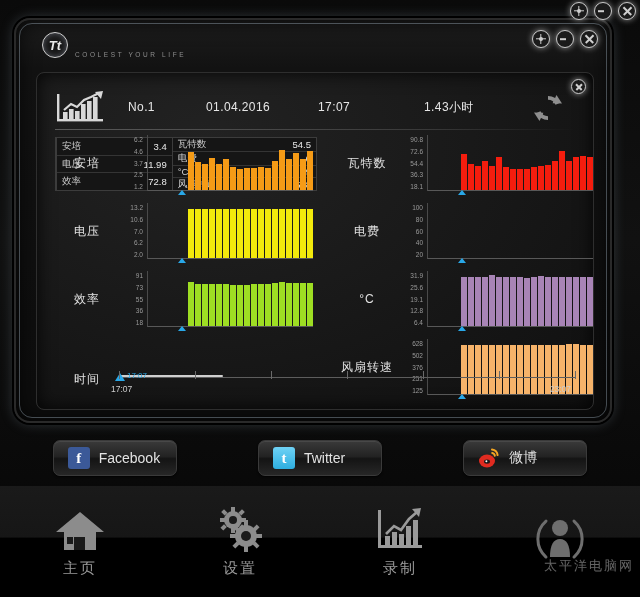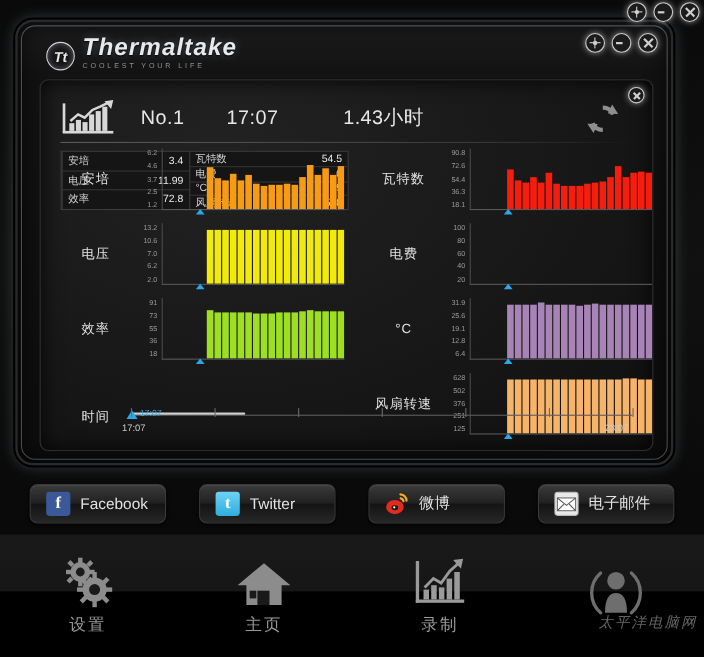--- a/index.html
+++ b/index.html
@@ -62,21 +62,21 @@
     box-shadow: inset 0 0 18px rgba(0,0,0,.85);
     overflow:hidden;
   }
   .screen-close { position:absolute; top:6px; right:7px; z-index:20;}
   .screen-close .winbtn{ width:15px;height:15px; border-width:1.4px;}
 
   
   .hdr { position:absolute; left:18px; top:12px; right:14px; height:44px; display:flex; align-items:center;}
   .hdr-chart-icon { width:55px; height:34px; position:relative; }
   .hdr-items { display:flex; align-items:baseline; gap:0; margin-left:18px; }
-  .hdr-item { font-size:18px; color:#e6e6e6; letter-spacing:.4px; white-space:nowrap;}
+  .hdr-item { font-size:12px; color:#e6e6e6; letter-spacing:.4px; white-space:nowrap;}
   .hdr-no { width:78px; }
   .hdr-date { width:112px; }
   .hdr-time { width:106px; }
   .refresh { position:absolute; right:14px; top:6px; width:34px;height:34px;}
   .hdr-rule { position:absolute; left:18px; top:56px; width:520px; height:1px;
               background:linear-gradient(90deg,#5a5a5a,#3a3a3a 70%,transparent); }
 
   
   .readout { position:absolute; left:18px; top:64px; width:262px; height:54px;
              border:1px solid #3c3c3c; background:#151515; display:flex; }
@@ -152,21 +152,21 @@
   .navitem.active .navbg { position:absolute; left:50%; top:14px; transform:translateX(-50%);
           width:98px; height:84px; border-radius:10px;
           background:linear-gradient(180deg,rgba(95,95,95,.42),rgba(40,40,40,.3)); }
   .navicon { width:52px; height:48px; position:relative; z-index:2; }
   .navlabel { font-size:15px; color:#9a9a9a; letter-spacing:2px; z-index:2; }
   .navitem.active .navlabel { color:#cfcfcf; }
 
   .wmark { position:absolute; right:6px; bottom:22px; text-align:right; z-index:5; pointer-events:none;}
   .wmark .w1 { font-size:19px; font-weight:bold; color:rgba(225,225,225,.62);
                font-family:"Liberation Serif", serif; letter-spacing:-.5px;}
-  .wmark .w2 { font-size:13px; color:rgba(200,200,200,.5); letter-spacing:2px;font-style:italic;}
+  .wmark .w2 { font-size:13px; color:rgba(200,200,200,.5); letter-spacing:2px;}
 </style>
 </head>
 <body>
 
 <div id="app">
 
   <div class="outer-ctrls">
     <div class="winbtn">
       <span class="mv-h"></span>
       <span class="mv-v"></span>
@@ -179,21 +179,20 @@
       <span class="x1"></span>
         <span class="x2"></span>
     </div>
   </div>
 
   <div class="panel">
 
     <div class="brand">
       <div class="tt-logo">Tt</div>
       <div>
-        <div class="brand-name">Thermaltake</div>
         <div class="brand-tag">COOLEST YOUR LIFE</div>
       </div>
     </div>
 
     <div class="inner-ctrls">
       <div class="winbtn">
         <span class="mv-h"></span>
         <span class="mv-v"></span>
           <span class="mv-d"></span>
       </div>
@@ -227,20 +226,21 @@
                 <rect x="26" y="14" width="4.6" height="15"></rect>
               <rect x="32" y="11" width="4.6" height="18"></rect>
                 <rect x="38" y="7" width="4.6" height="22"></rect>
               <polyline points="9,20 16,14 22,17 29,10 36,7 44,3" stroke="#d8d8d8" stroke-width="2.2" fill="none"></polyline>
               <polygon points="40,2 48,1 46,9"></polygon>
             </g>
           </svg>
         </div>
         <div class="hdr-items">
           <div class="hdr-item hdr-no">No.1</div>
+          <div class="hdr-item hdr-date">01.04.2016</div>
           <div class="hdr-item hdr-time">17:07</div>
           <div class="hdr-item">1.43小时</div>
         </div>
         <div class="refresh">
           <svg width="34" height="34" viewBox="0 0 34 34">
             <g fill="#8e8e8e">
               <path d="M17 5a12 12 0 0 1 11 7.3l-3.5 1.4A8.2 8.2 0 0 0 17 8.8z"></path>
               <polygon points="25.5,4 31,12.6 21.6,12.2"></polygon>
               <path d="M17 29a12 12 0 0 1-11-7.3l3.5-1.4A8.2 8.2 0 0 0 17 25.2z"></path>
               <polygon points="8.5,30 3,21.4 12.4,21.8"></polygon>
@@ -541,34 +541,34 @@
         <svg width="22" height="22" viewBox="0 0 22 22">
           <ellipse cx="9" cy="14" rx="8" ry="6.4" fill="#e02b20"></ellipse>
           <ellipse cx="9" cy="14.6" rx="3" ry="2.2" fill="#1a1a1a"></ellipse>
           <circle cx="8.4" cy="14.2" r="1" fill="#fff"></circle>
           <path d="M14 2.5a6.4 6.4 0 0 1 5.6 5.6" stroke="#f5a623" stroke-width="2" fill="none" stroke-linecap="round"></path>
           <path d="M14.2 6a3.2 3.2 0 0 1 2.6 2.7" stroke="#f5a623" stroke-width="2" fill="none" stroke-linecap="round"></path>
         </svg>
       </span>
       <span>微博</span>
     </div>
-    <div class="sbtn">
-      <span class="sicon ic-ml">
-        <svg width="18" height="13" viewBox="0 0 18 13">
-          <rect x="0.6" y="0.6" width="16.8" height="11.8" fill="#fff" stroke="#555"></rect>
-          <polyline points="0.6,0.6 9,7.4 17.4,0.6" fill="none" stroke="#555"></polyline>
-          <line x1="0.8" y1="12.2" x2="6.6" y2="6.2" stroke="#555"></line>
-          <line x1="17.2" y1="12.2" x2="11.4" y2="6.2" stroke="#555"></line>
+  </div>
+
+  <div class="nav">
+
+    <div class="navitem">
+      <div class="navicon">
+        <svg width="52" height="48" viewBox="0 0 52 48">
+          <polygon points="26,6 50,26 42,26 42,44 10,44 10,26 2,26" fill="#8c8c8c"></polygon>
+          <rect x="20" y="31" width="11" height="13" fill="#1a1a1a"></rect>
+          <rect x="13" y="31" width="6" height="7" fill="#1a1a1a"></rect>
         </svg>
-      </span>
-      <span>电子邮件</span>
-    </div>
-  </div>
-
-  <div class="nav">
+      </div>
+      <div class="navlabel">主页</div>
+    </div>
 
     <div class="navitem">
       <div class="navicon">
         <svg width="52" height="48" viewBox="0 0 52 48">
           <g fill="#8c8c8c">
             <circle cx="19" cy="14" r="9"></circle>
               <circle cx="19" cy="14" r="4" fill="#1a1a1a"></circle>
             <g>
               <rect x="17" y="1" width="4" height="5"></rect>
                 <rect x="17" y="22" width="4" height="5"></rect>
@@ -593,31 +593,20 @@
             </g>
           </g>
         </svg>
       </div>
       <div class="navlabel">设置</div>
     </div>
 
     <div class="navitem">
       <div class="navicon">
         <svg width="52" height="48" viewBox="0 0 52 48">
-          <polygon points="26,6 50,26 42,26 42,44 10,44 10,26 2,26" fill="#8c8c8c"></polygon>
-          <rect x="20" y="31" width="11" height="13" fill="#1a1a1a"></rect>
-          <rect x="13" y="31" width="6" height="7" fill="#1a1a1a"></rect>
-        </svg>
-      </div>
-      <div class="navlabel">主页</div>
-    </div>
-
-    <div class="navitem">
-      <div class="navicon">
-        <svg width="52" height="48" viewBox="0 0 52 48">
           <g fill="#9a9a9a">
             <rect x="4" y="4" width="3" height="38"></rect>
               <rect x="4" y="39" width="44" height="3"></rect>
             <rect x="11" y="30" width="5" height="9"></rect>
               <rect x="18" y="26" width="5" height="13"></rect>
             <rect x="25" y="28" width="5" height="11"></rect>
               <rect x="32" y="20" width="5" height="19"></rect>
             <rect x="39" y="14" width="5" height="25"></rect>
             <polyline points="12,28 20,20 27,24 35,13 43,6" stroke="#9a9a9a" stroke-width="2.6" fill="none"></polyline>
             <polygon points="38,3 47,2 45,11"></polygon>

